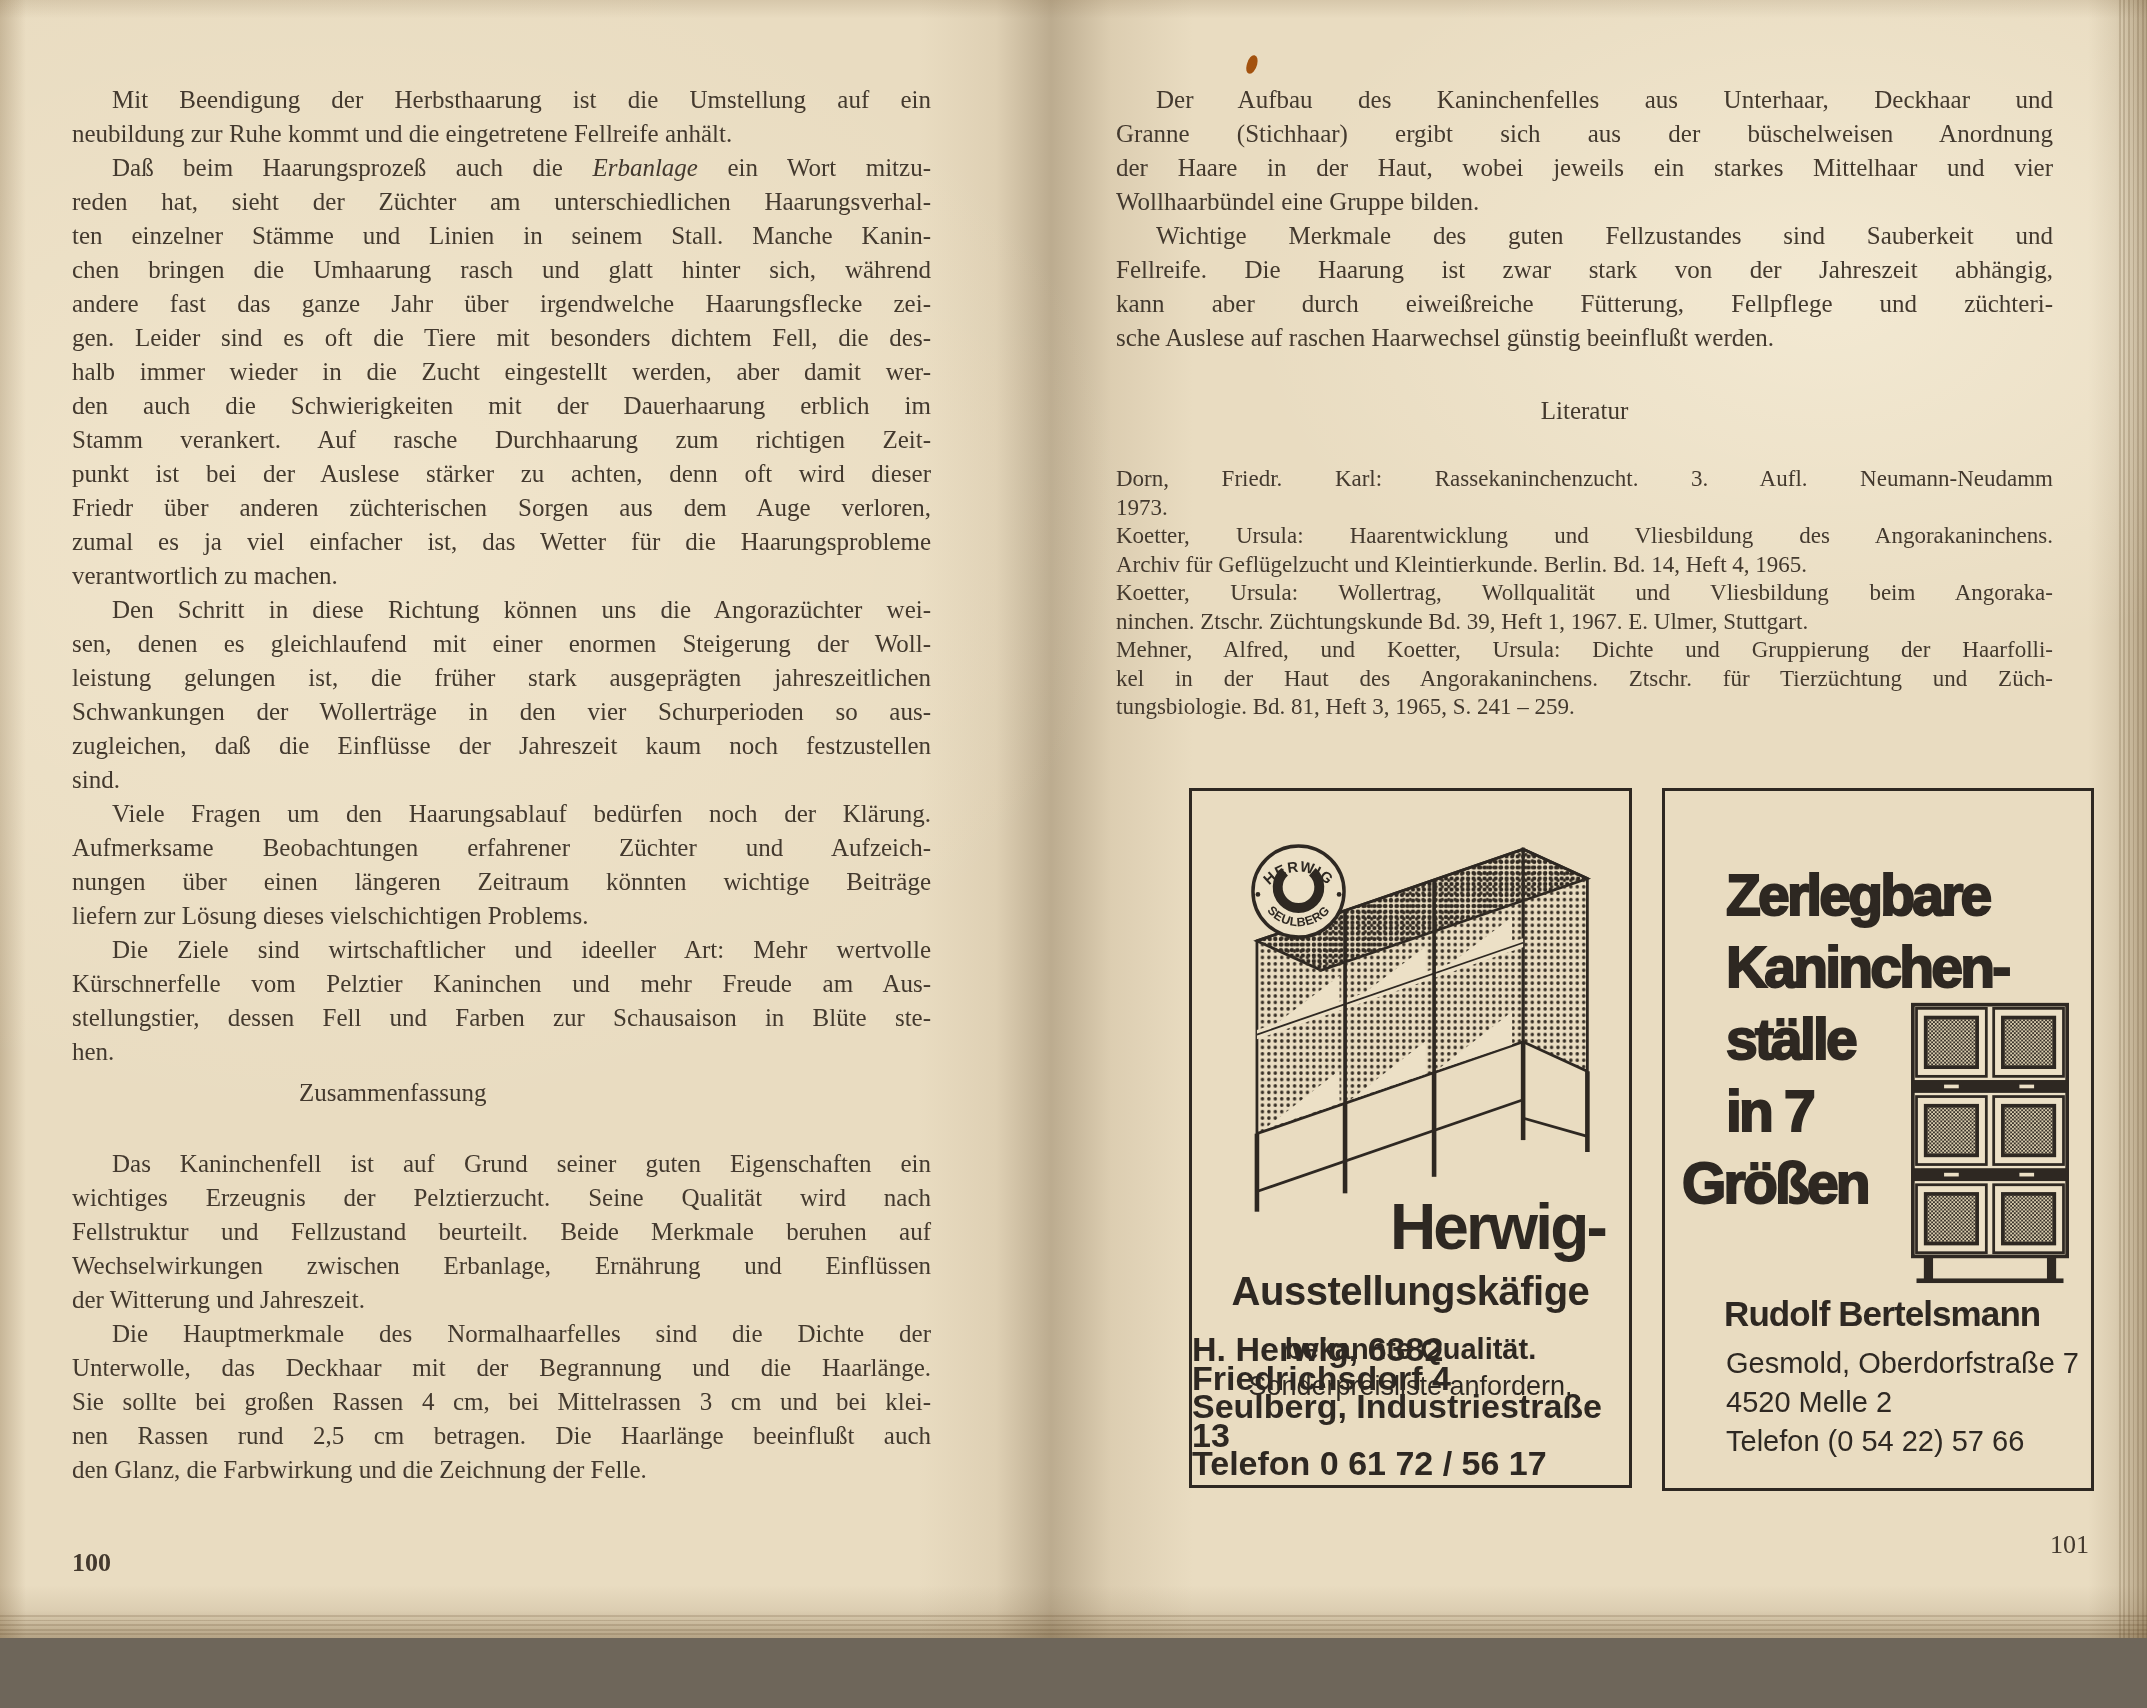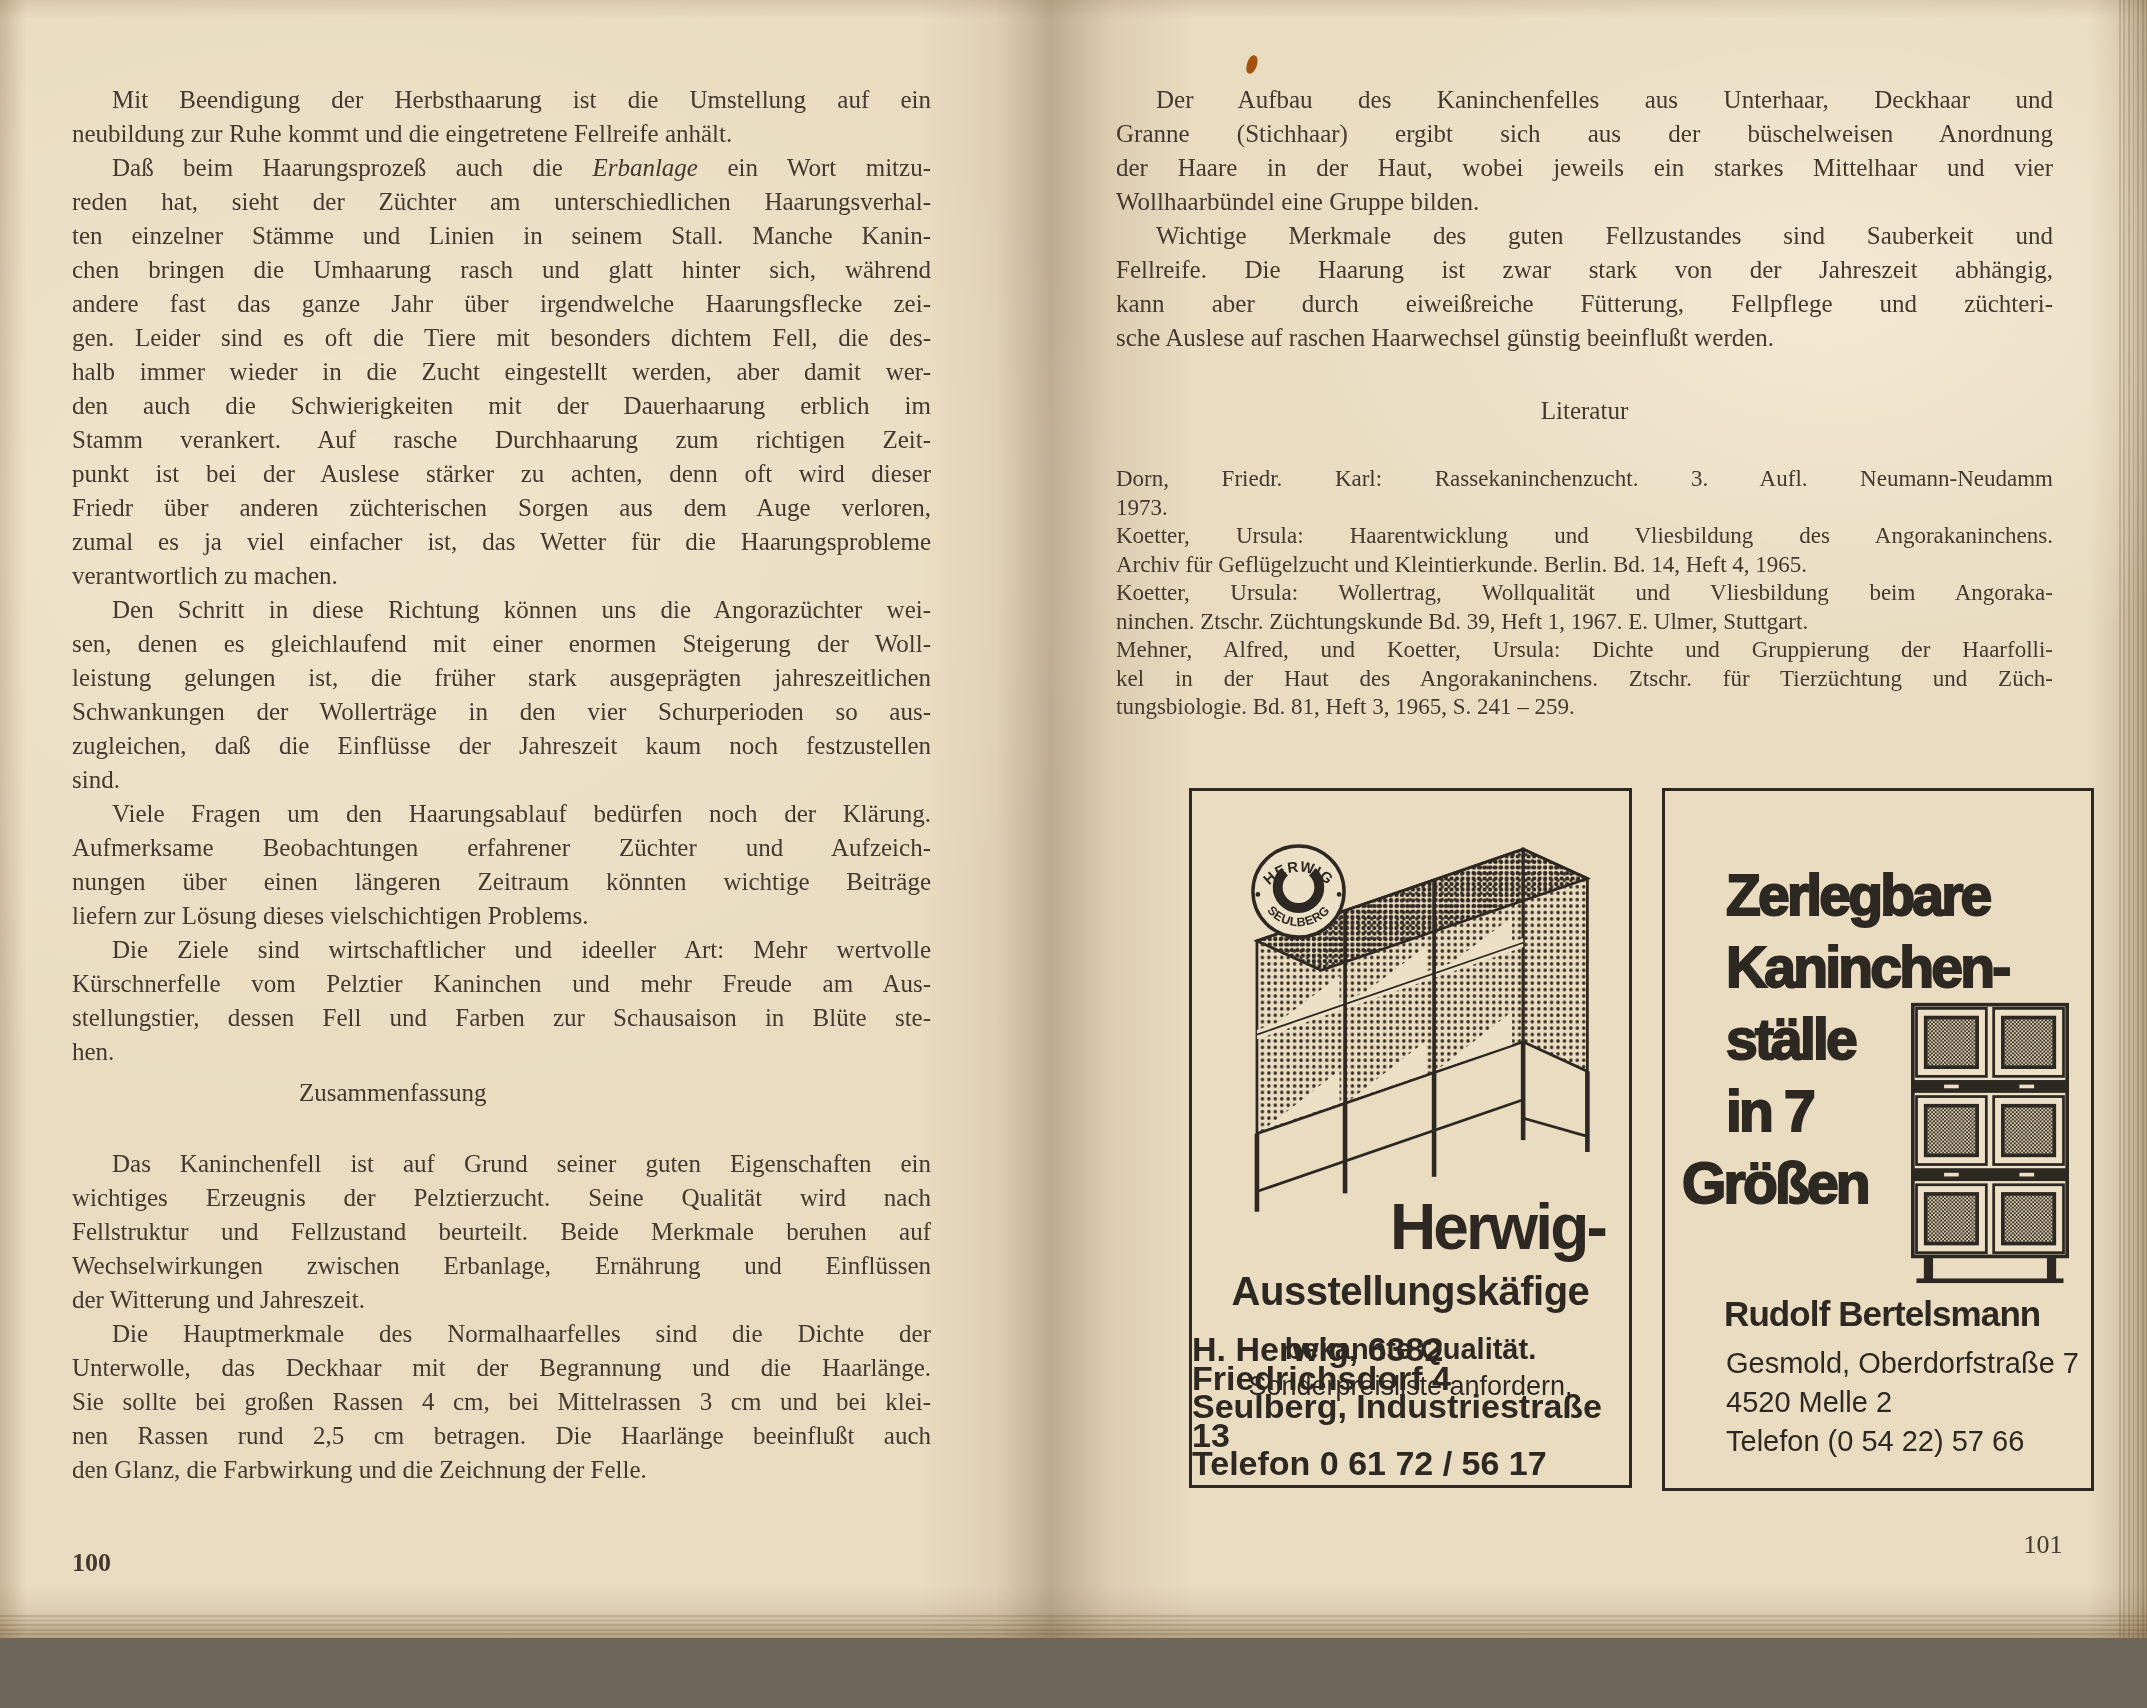--- a/index.html
+++ b/index.html
@@ -39,21 +39,21 @@
   .tline { white-space:normal; }
   .tline.lastline { text-align-last:left; }
   .tline.firstline { text-indent:40px; }
 
   .zus-heading { margin:7.3px 0 37px; padding-left:227px; }
   .lit-heading { margin:39px 0 37px; text-align:center; }
 
   .biblio { font-size:23px; line-height:28.5px; }
 
   .pagenum-left  { position:absolute; left:72px;  top:1548px; font-size:26px;font-weight:bold; }
-  .pagenum-right { position:absolute; left:1997px; top:1530px; width:92px; text-align:center; font-size:26px; }
+  .pagenum-right { position:absolute; left:1997px; top:1530px; width:92px; text-align:right; font-size:26px; }
 
   
   .ad { position:absolute; border:3.7px solid #2e2822; color:#2e2822;
         font-family:"Liberation Sans", sans-serif; }
   #ad-herwig { left:1189px; top:788px; width:443px; height:700px; }
   #ad-bert   { left:1662px; top:788px; width:432px; height:703px; }
 
   .hw-cage { position:absolute; left:42px; top:35px; width:380px; height:418px; }
   .hw-logo { position:absolute; left:57px; top:51px; width:99px; height:99px; }
   .hw-title { position:absolute; right:24px; top:399px; font-size:64px; font-weight:bold; letter-spacing:-2.8px; }

